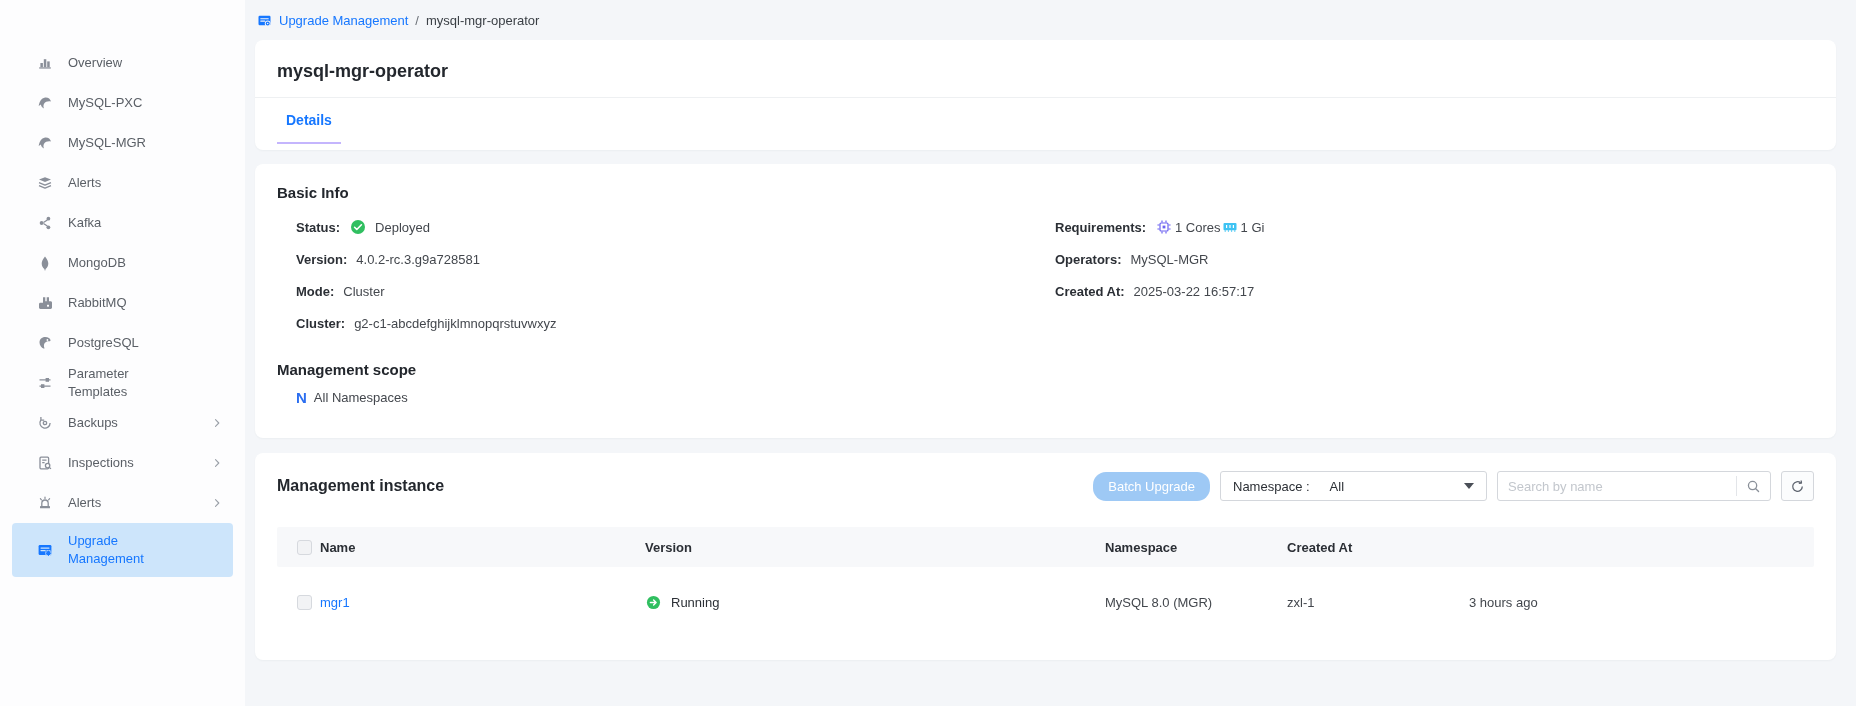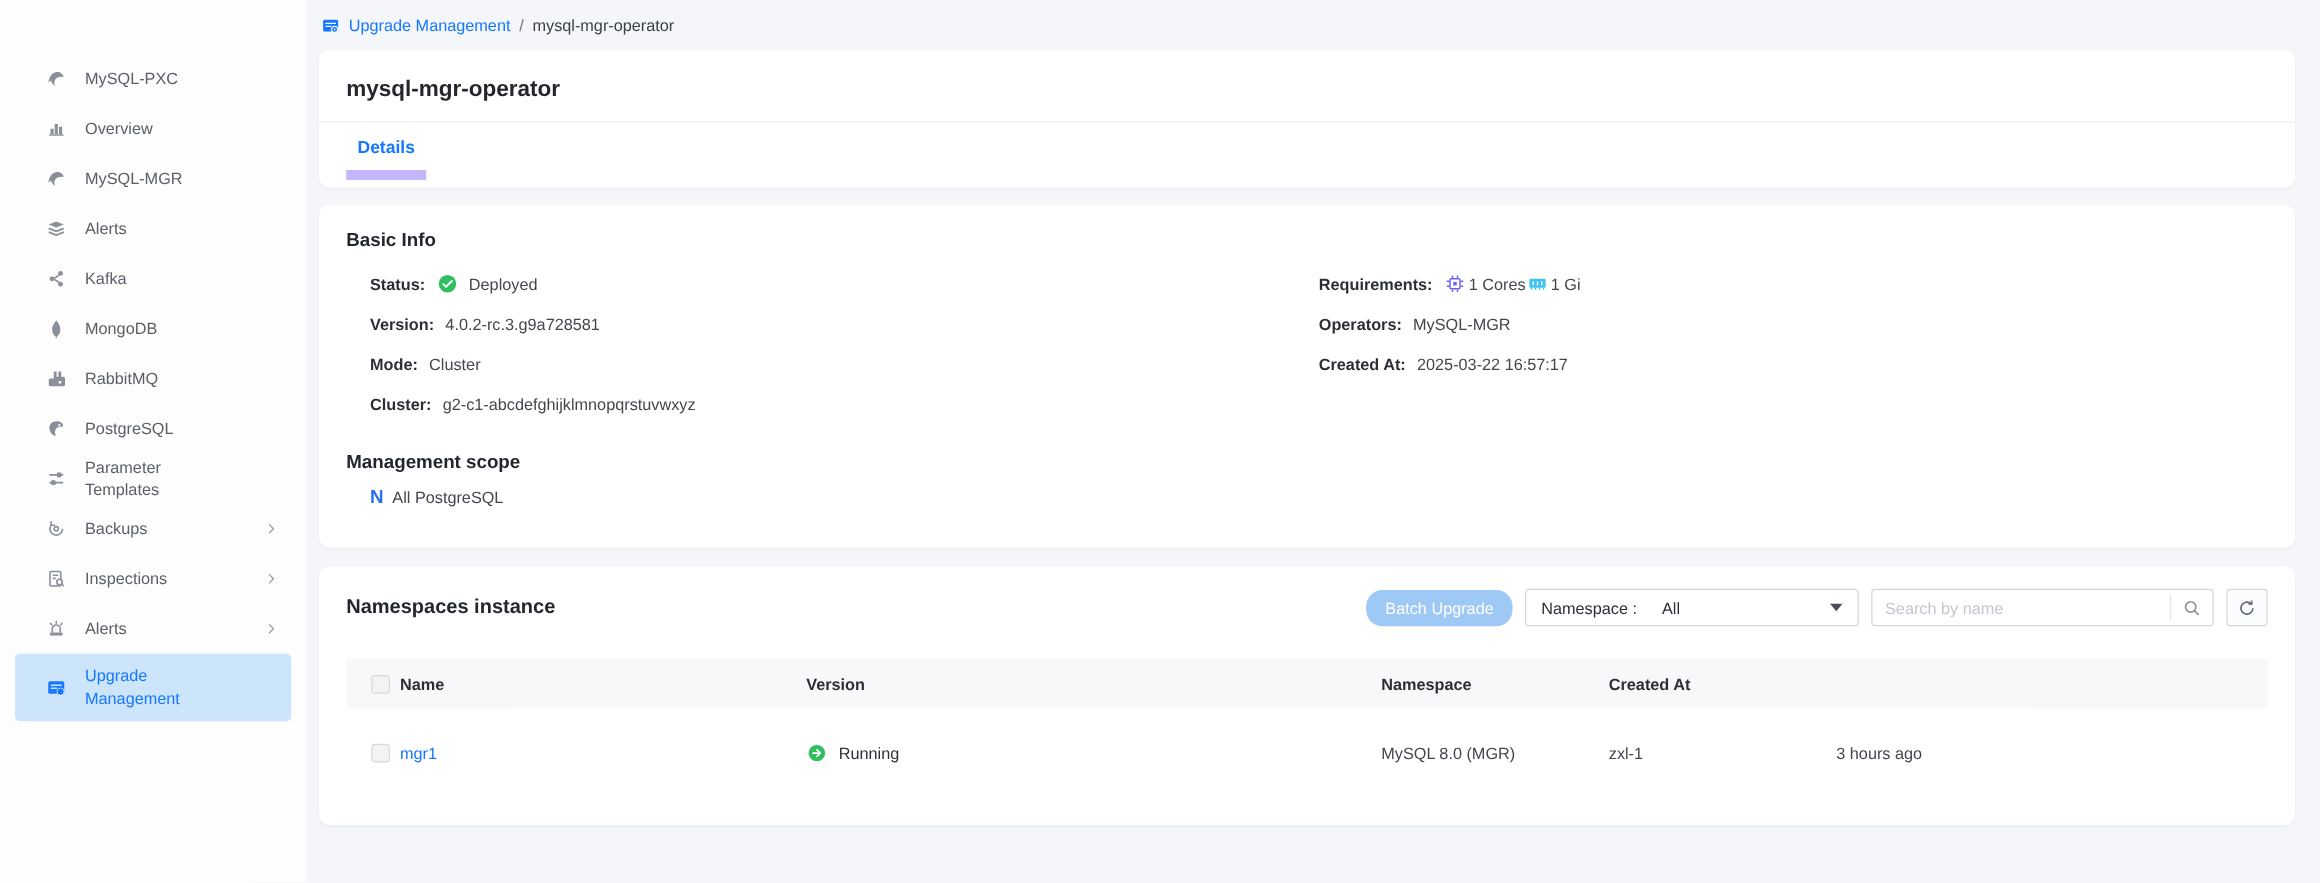--- a/index.html
+++ b/index.html
@@ -24,21 +24,21 @@
   .bc-link { color:#1677ff; cursor:pointer; }
   .bc-sep { color:#6b7077; }
   .bc-current { color:#3b4046; }
 
   .card { background:#fff; border-radius:8px; box-shadow:0 1px 2px rgba(31,45,61,.04); }
 
   
   .card-title { height:110px; margin-bottom:14px; }
   .page-title { font-size:18px; font-weight:700; color:#23272d; padding:21px 22px 15px; }
   .tabs { border-top:1px solid #eef0f2; padding:0 22px; height:47px; display:flex; align-items:stretch; }
-  .tab { display:flex; align-items:center; padding:0 9px; font-size:14px; font-weight:600; color:#1677ff; border-bottom:8px solid #c4b5fd; cursor:pointer; }
+  .tab { display:flex; align-items:center; padding:0 9px; font-size:14px; font-weight:600; color:#1677ff; border-bottom:2px solid #c4b5fd; cursor:pointer; }
 
   
   .card-info { height:274px; margin-bottom:15px; padding:20px 22px; }
   .section-title { font-size:15px; font-weight:700; color:#23272d; }
   .info-grid { display:grid; grid-template-columns:1fr 1fr; padding-left:19px; margin-top:10px; }
   .field { height:32px; display:flex; align-items:center; }
   .flabel { font-weight:700; color:#2b2f35; margin-right:9px; white-space:nowrap; }
   .fvalue { color:#43474d; }
   .inline-ic { display:flex; margin:0 3px 0 1px; }
   .status-inline { display:flex; align-items:center; gap:6px; }
@@ -74,36 +74,36 @@
 </head>
 <body>
 
 <div class="app">
 
   <aside class="sidebar">
 
     <div class="side-item">
       <span class="sicon">
         <svg viewBox="0 0 16 16" fill="currentColor">
-            <path d="M14 6.5c-.6-2.8-3.6-4.6-6.6-3.8C4.6 3.4 2.8 5.7 2 9.3l-.3 1.6 2.1-1.5c.4 1.8 1.5 3.2 3.3 4.1-.9-1.7-.9-3.4.1-4.9 1.2-1.8 3.6-2.6 6.8-2.1z"></path>
-          </svg>
-      </span>
-      <span class="side-label">MySQL-PXC</span>
-    </div>
-
-    <div class="side-item">
-      <span class="sicon">
-        <svg viewBox="0 0 16 16" fill="currentColor">
             <path d="M2.2 13.6h11.6v-1.3H2.2z"></path>
             <rect x="3.4" y="8" width="2.5" height="4.2"></rect>
             <rect x="6.8" y="4.2" width="2.5" height="8"></rect>
             <rect x="10.2" y="6.4" width="2.5" height="5.8"></rect>
           </svg>
       </span>
       <span class="side-label">Overview</span>
+    </div>
+
+    <div class="side-item">
+      <span class="sicon">
+        <svg viewBox="0 0 16 16" fill="currentColor">
+            <path d="M14 6.5c-.6-2.8-3.6-4.6-6.6-3.8C4.6 3.4 2.8 5.7 2 9.3l-.3 1.6 2.1-1.5c.4 1.8 1.5 3.2 3.3 4.1-.9-1.7-.9-3.4.1-4.9 1.2-1.8 3.6-2.6 6.8-2.1z"></path>
+          </svg>
+      </span>
+      <span class="side-label">MySQL-PXC</span>
     </div>
 
     <div class="side-item">
       <span class="sicon">
         <svg viewBox="0 0 16 16" fill="currentColor">
             <path d="M14 6.5c-.6-2.8-3.6-4.6-6.6-3.8C4.6 3.4 2.8 5.7 2 9.3l-.3 1.6 2.1-1.5c.4 1.8 1.5 3.2 3.3 4.1-.9-1.7-.9-3.4.1-4.9 1.2-1.8 3.6-2.6 6.8-2.1z"></path>
           </svg>
       </span>
       <span class="side-label">MySQL-MGR</span>
     </div>
@@ -317,27 +317,27 @@
           <div class="field">
             <span class="flabel">Created At:</span>
             <span class="fvalue">2025-03-22 16:57:17</span>
           </div>
         </div>
       </div>
 
       <h2 class="section-title scope-title">Management scope</h2>
       <div class="scope-row">
         <span class="ns-letter">N</span>
-        <span class="fvalue">All PostgreSQL</span>
+        <span class="fvalue">All Namespaces</span>
       </div>
     </section>
 
     <section class="card card-table">
       <div class="table-toolbar">
-        <h2 class="toolbar-title">Namespaces instance</h2>
+        <h2 class="toolbar-title">Management instance</h2>
         <div class="controls">
           <button class="btn-batch">Batch Upgrade</button>
           <div class="select">
             <span class="sel-label">Namespace :</span>
             <span class="sel-value">All</span>
             <span class="caret-down"></span>
           </div>
           <div class="search">
             <input type="text" placeholder="Search by name" style="">
             <span class="mag">

